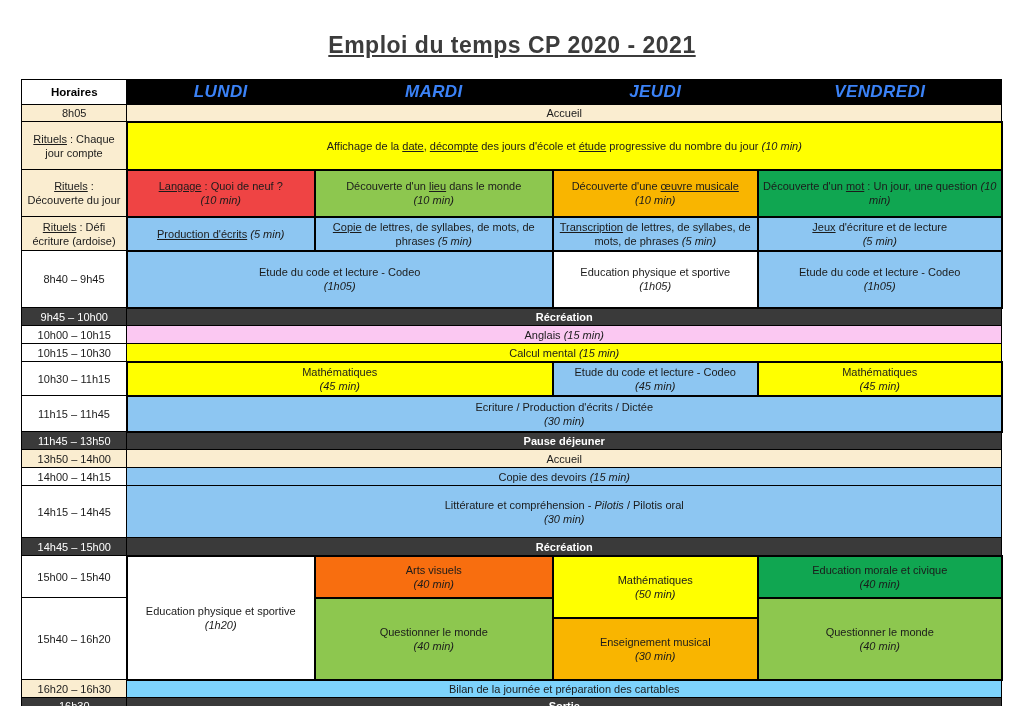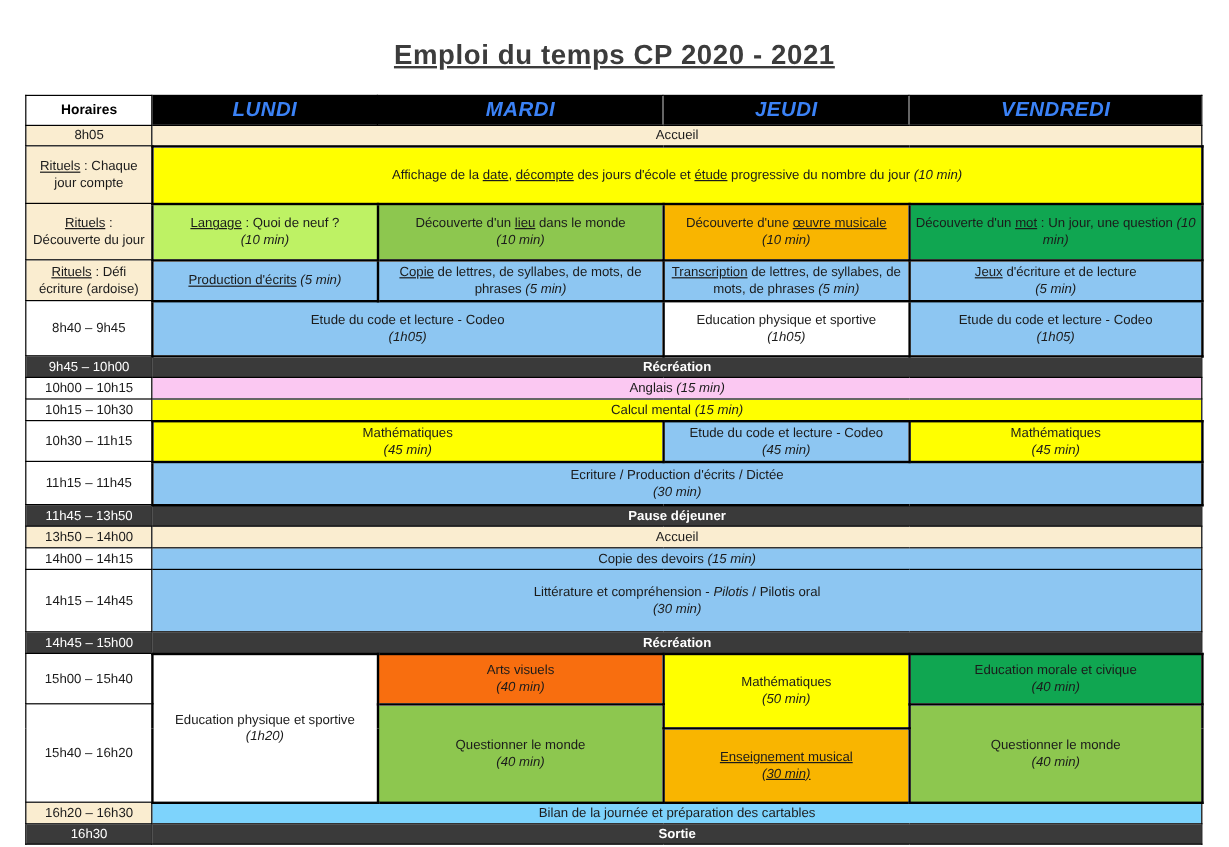--- a/index.html
+++ b/index.html
@@ -56,21 +56,21 @@
     <td colspan="4" style="background: rgb(250, 237, 208);">Accueil</td>
   </tr>
 
   <tr style="height:48px">
     <td class="timecol" style="background: rgb(250, 237, 208);"><span class="u">Rituels</span><span> : Chaque jour compte</span></td>
     <td colspan="4" class="bk2" style="background: rgb(255, 255, 0);"><span>Affichage de la </span><span class="u">date</span><span>, </span><span class="u">décompte</span><span> des jours d'école et </span><span class="u">étude</span><span> progressive du nombre du jour </span><span class="i">(10 min)</span></td>
   </tr>
 
   <tr style="height:47px">
     <td class="timecol" style="background: rgb(250, 237, 208);"><span class="u">Rituels</span><span> : Découverte du jour</span></td>
-    <td class="bk2" style="background: #bef264;">
+    <td class="bk2" style="background: #ef4444;">
       <div><span class="u">Langage</span><span> : Quoi de neuf ?</span></div>
       <div class="dur">(10 min)</div>
     </td>
     <td class="bk2" style="background: rgb(141, 199, 79);">
       <div><span>Découverte d'un </span><span class="u">lieu</span><span> dans le monde</span></div>
       <div class="dur">(10 min)</div>
     </td>
     <td class="bk2" style="background: rgb(249, 181, 0);">
       <div><span>Découverte d'une </span><span class="u">œuvre musicale</span></div>
       <div class="dur">(10 min)</div>
@@ -84,21 +84,21 @@
     <td class="timecol" style="background: rgb(250, 237, 208);"><span class="u">Rituels</span><span> : Défi écriture (ardoise)</span></td>
     <td class="bk2" style="background: rgb(141, 198, 242);"><span class="u">Production d'écrits</span><span> </span><span class="i">(5 min)</span></td>
     <td class="bk2" style="background: rgb(141, 198, 242);"><span class="u">Copie</span><span> de lettres, de syllabes, de mots, de phrases </span><span class="i">(5 min)</span></td>
     <td class="bk2" style="background: rgb(141, 198, 242);"><span class="u">Transcription</span><span> de lettres, de syllabes, de mots, de phrases </span><span class="i">(5 min)</span></td>
     <td class="bk2" style="background: rgb(141, 198, 242);">
       <div><span class="u">Jeux</span><span> d'écriture et de lecture</span></div>
       <div class="dur">(5 min)</div>
     </td>
   </tr>
 
-  <tr style="height:46px">
+  <tr style="height:57px">
     <td class="timecol">8h40 – 9h45</td>
     <td colspan="2" class="bk2" style="background: rgb(141, 198, 242);">
       <div>Etude du code et lecture - Codeo</div>
       <div class="dur">(1h05)</div>
     </td>
     <td class="bk2" style="background: rgb(255, 255, 255);">
       <div>Education physique et sportive</div>
       <div class="dur">(1h05)</div>
     </td>
     <td class="bk2" style="background: rgb(141, 198, 242);">
@@ -198,21 +198,21 @@
     <td rowspan="2" class="bk2" style="background: rgb(141, 199, 79);">
       <div>Questionner le monde</div>
       <div class="dur">(40 min)</div>
     </td>
     <td rowspan="2" class="bk2" style="background: rgb(141, 199, 79);">
       <div>Questionner le monde</div>
       <div class="dur">(40 min)</div>
     </td>
   </tr>
   <tr style="height:62px">
-    <td class="bk2" style="background: rgb(249, 181, 0); text-decoration: underline;">
+    <td class="bk2" style="background: rgb(249, 181, 0);">
       <div>Enseignement musical</div>
       <div class="dur">(30 min)</div>
     </td>
   </tr>
 
   <tr style="height:18px">
     <td class="timecol" style="background: rgb(250, 237, 208);">16h20 – 16h30</td>
     <td colspan="4" style="background: #7dd3fc;">Bilan de la journée et préparation des cartables</td>
   </tr>
 

